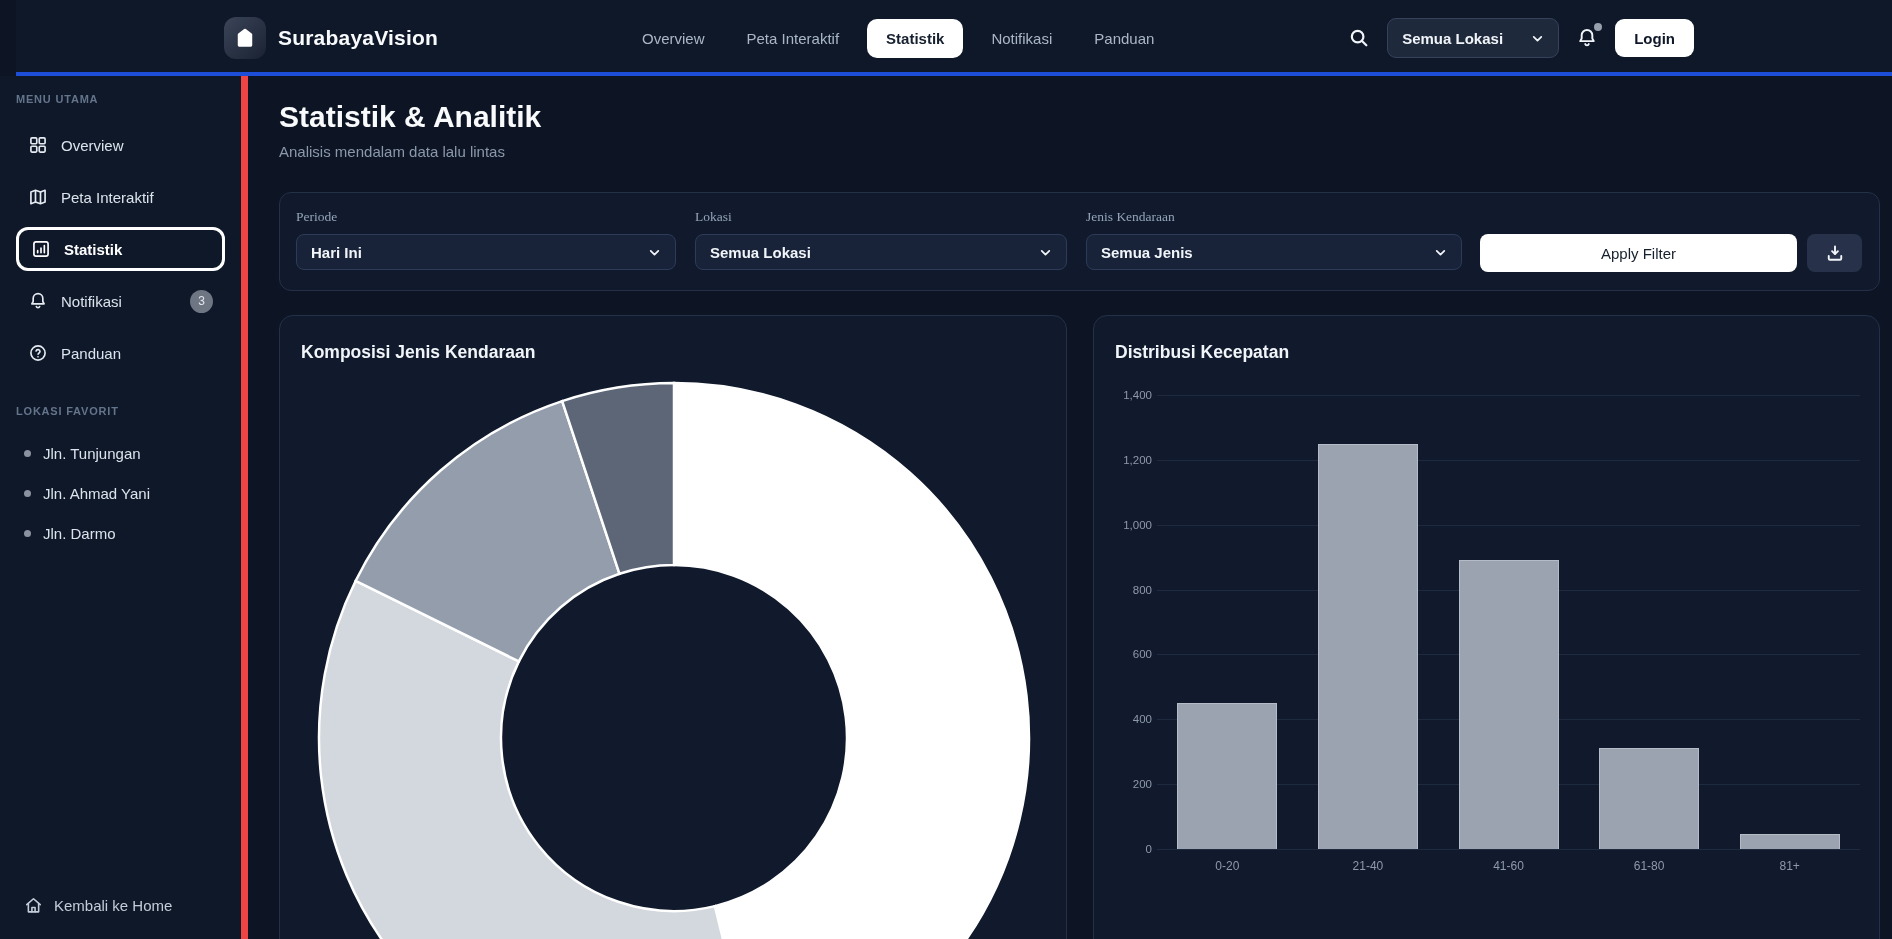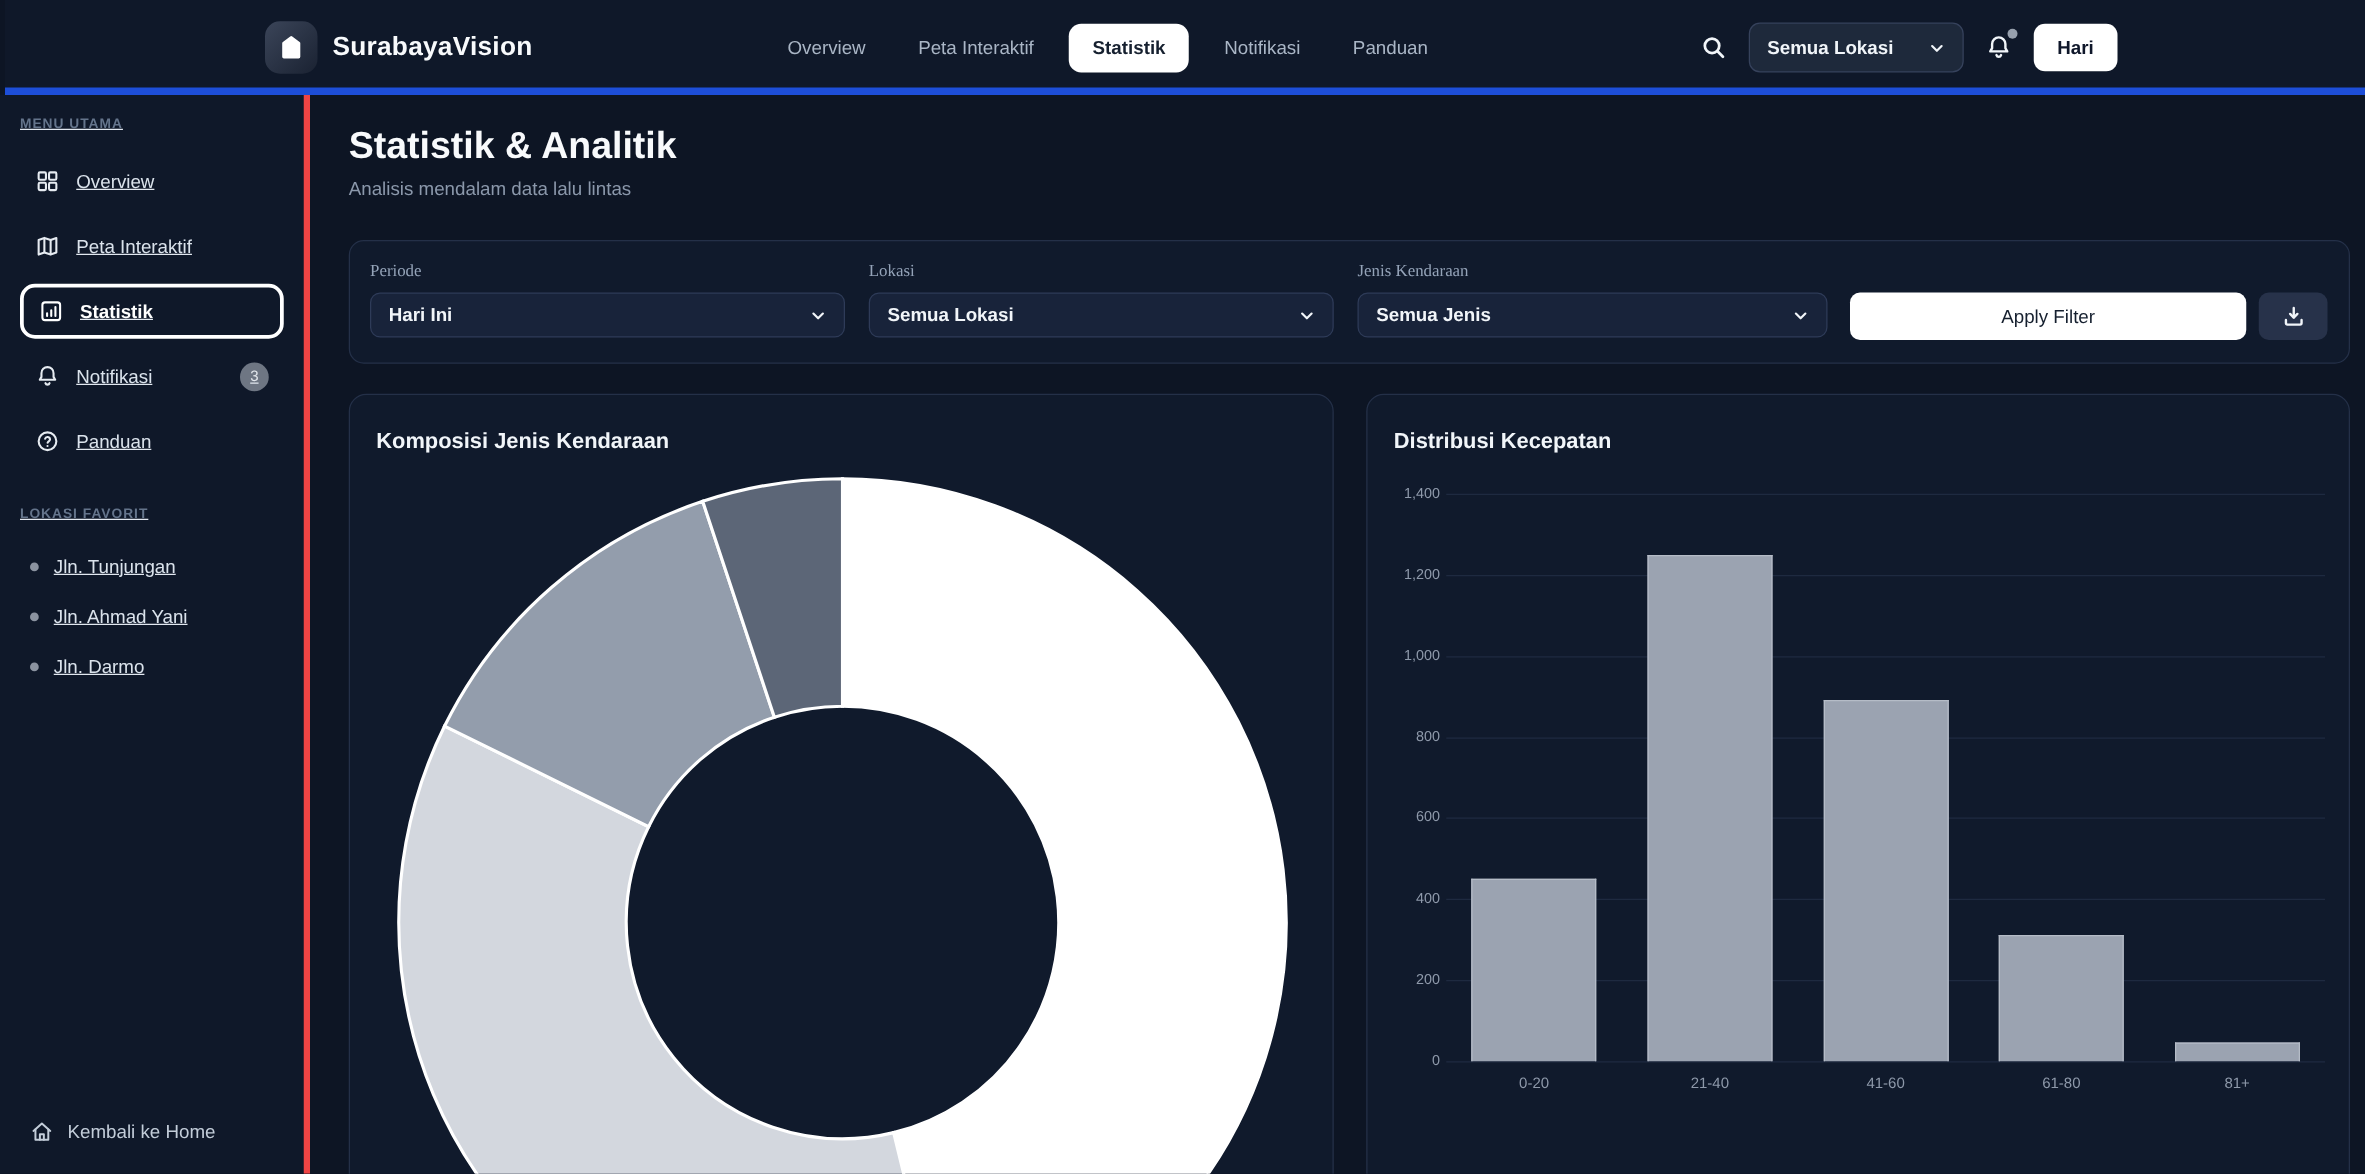--- a/index.html
+++ b/index.html
@@ -1,43 +1,43 @@
 <!DOCTYPE html>
 <html><head>
 <meta charset="utf-8">
 <style>
   * { margin:0; padding:0; box-sizing:border-box; }
   html,body { width:1892px; height:939px; overflow:hidden; background:#0d1524;
               font-family:"Liberation Sans", sans-serif; }
   .app { position:relative; width:1892px; height:939px; background:#0d1524; color:#e2e8f0; }
 
   
-  .navbar { position:absolute; top:0; left:4px; right:0; height:76px; background:#0f1829;
-            border-bottom:6px solid #1d4ed8; }
+  .navbar { position:absolute; top:0; left:16px; right:0; height:76px; background:#0f1829;
+            border-bottom:4px solid #1d4ed8; }
   .brand { position:absolute; left:208px; top:17px; display:flex; align-items:center; gap:12px; cursor:pointer; }
   .logo-box { width:42px; height:42px; border-radius:12px;
               background:linear-gradient(135deg,#3b4559,#1a2232);
               display:flex; align-items:center; justify-content:center; }
   .brand-name { font-size:21px; font-weight:bold; color:#f8fafc; letter-spacing:.2px; }
   .nav { position:absolute; left:612px; top:0; height:76px; display:flex; align-items:center; gap:14px; }
   .nav-link { padding:10px 14px; font-size:15px; color:#aab6c6; border-radius:10px; cursor:pointer; white-space:nowrap; }
   .nav-link.active { background:#ffffff; color:#16202f; font-weight:bold; padding:11px 19px; }
   .nav-right { position:absolute; right:198px; top:0; height:76px; display:flex; align-items:center; gap:17px; }
   .icon-btn { background:none; border:none; cursor:pointer; display:flex; align-items:center; }
   .nav-select { width:172px; height:40px; background:#1e293b; border:1px solid #36425c; border-radius:9px;
                 display:flex; align-items:center; justify-content:space-between; padding:0 14px; cursor:pointer; }
   .nav-select .val { font-size:15px; font-weight:bold; color:#f1f5f9; }
   .bell-wrap { position:relative; display:flex; }
   .bell-dot { position:absolute; top:-4px; right:-4px; width:8px; height:8px; border-radius:50%; background:#97a0ad; }
   .login-btn { height:38px; padding:0 19px; background:#ffffff; color:#0f172a; font-size:15px; font-weight:bold;
                border:none; border-radius:9px; cursor:pointer; }
 
   
   .sidebar { position:absolute; top:76px; left:0; bottom:0; width:248px; background:#0f1829;
-             border-right:5px solid #ef4444; padding:17px 16px;text-decoration:underline; }
+             border-right:7px solid #ef4444; padding:17px 16px; }
   .side-header { font-size:11px; font-weight:bold; letter-spacing:.8px; color:#64748b; height:14px; margin-bottom:16px; }
   .side-item { height:44px; display:flex; align-items:center; gap:13px; padding:0 12px; margin-bottom:8px;
                border-radius:12px; font-size:15px; color:#dbe3ec; cursor:pointer; }
   .side-item.active { border:3px solid #ffffff; font-weight:bold; color:#ffffff; }
   .side-item .grow { flex:1; }
   .badge { min-width:23px; height:23px; border-radius:50%; background:#6e7683; color:#e3e7ec;
            font-size:12px; display:flex; align-items:center; justify-content:center; }
   .fav-header { margin-top:30px; }
   .fav-item { height:36px; display:flex; align-items:center; gap:12px; padding:0 8px; margin-bottom:4px;
               font-size:15px; color:#dbe3ec; cursor:pointer; }
@@ -116,21 +116,21 @@
             </svg>
         </span>
       </div>
       <button class="icon-btn bell-wrap">
         <svg class="ic" width="22" height="22" viewBox="0 0 24 24" fill="none" stroke="#f1f5f9" stroke-width="2.1" stroke-linecap="round" stroke-linejoin="round">
           <path d="M12 3.2a5.8 5.8 0 0 0-5.8 5.8v3.6L4.6 15.4h14.8l-1.6-2.8V9A5.8 5.8 0 0 0 12 3.2z"></path>
           <path d="M10 18.6a2.1 2.1 0 0 0 4 0"></path>
         </svg>
         <span class="bell-dot"></span>
       </button>
-      <button class="login-btn">Hari</button>
+      <button class="login-btn">Login</button>
     </div>
   </header>
 
   <aside class="sidebar">
     <div class="side-header">MENU UTAMA</div>
 
     <div class="side-item">
       <span>
         <svg class="ic" width="20" height="20" viewBox="0 0 24 24" fill="none" stroke="#e6ebf1" stroke-width="2">
           <rect x="3.5" y="3.5" width="7" height="7" rx="1.2"></rect>

